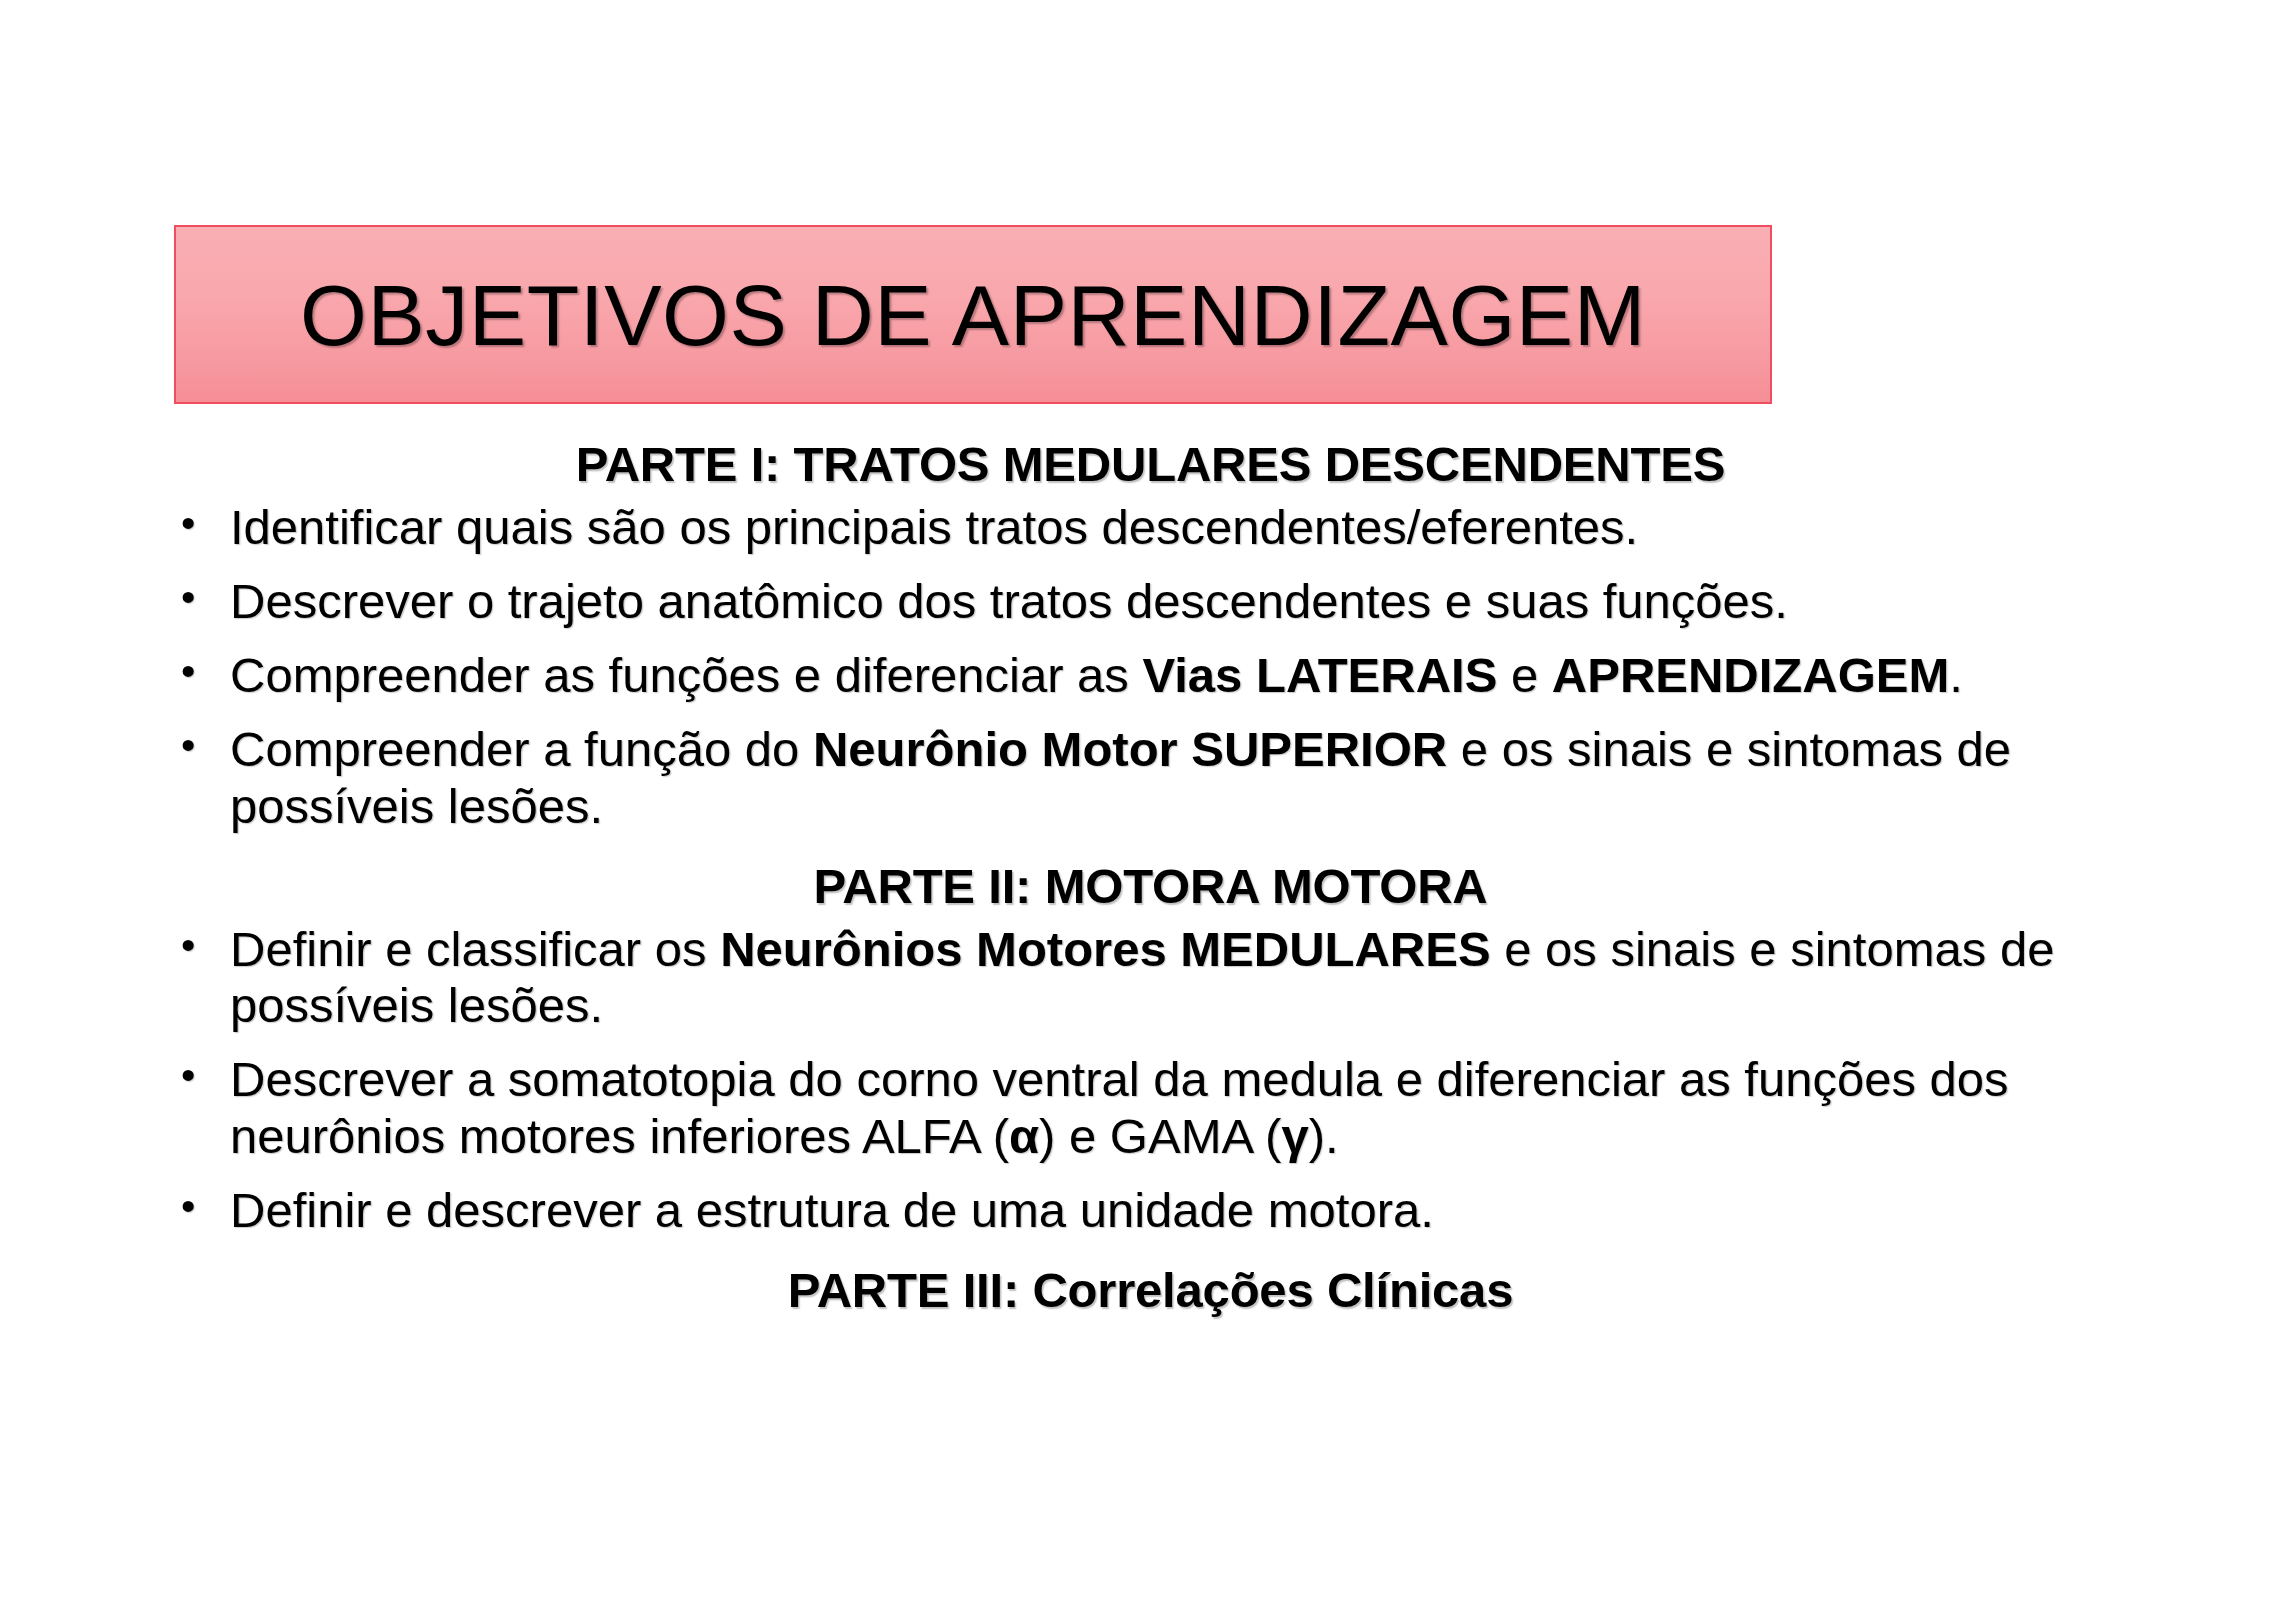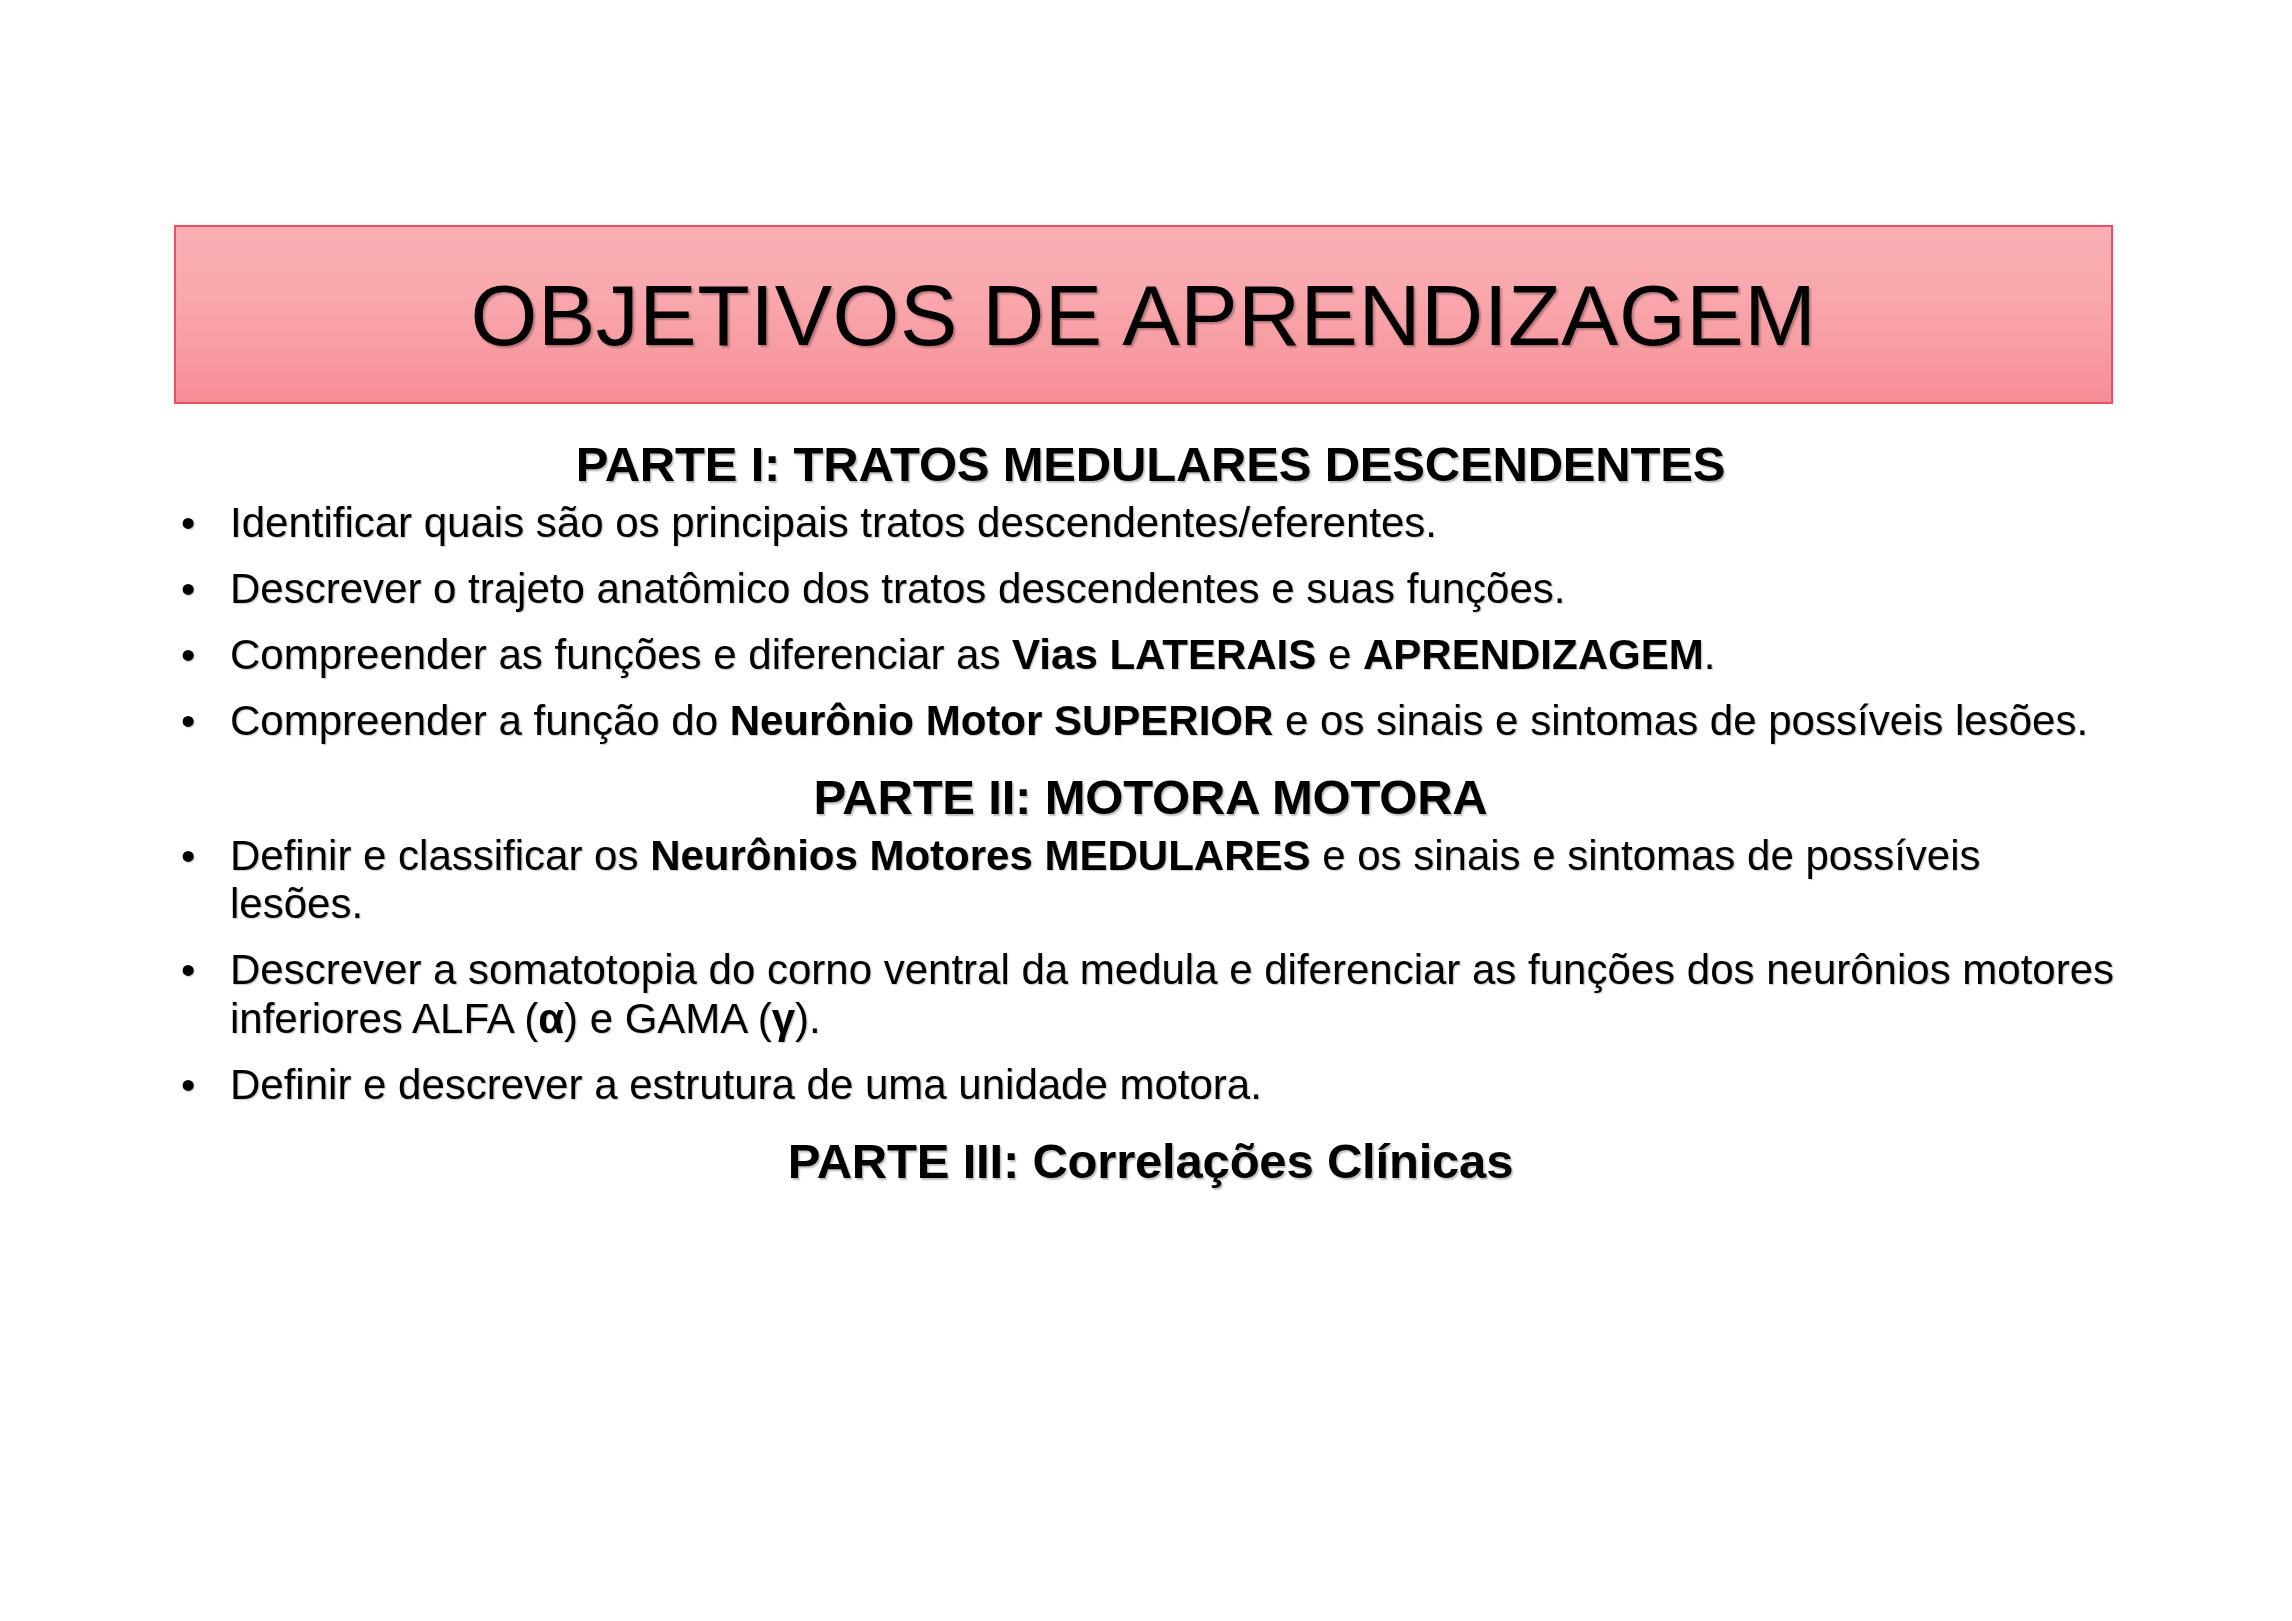--- a/index.html
+++ b/index.html
@@ -21,21 +21,21 @@
     position: absolute;
     inset: 0;
     background: #ffffff;
   }
 
   
   .title-banner {
     position: absolute;
     left: 174px;
     top: 225px;
-    width: 1939px;
+    width: 1598px;
     height: 179px;
     box-sizing: border-box;
     border: 2.9px solid #ef4e5e;
     background: linear-gradient(180deg, #f9afb4 0%, #f9a8ad 38%, #f79ba2 72%, #f68e96 100%);
     display: flex;
     align-items: center;
     justify-content: center;
   }
   .title-text {
     font-size: 86px;
@@ -68,21 +68,21 @@
   .part-heading.gap-top { margin-top: 23.5px; }
 
   .bullet-list {
     list-style: none;
     margin: 0;
     padding: 0;
   }
   .bullet-item {
     position: relative;
     padding-left: 53px;
-    font-size: 42px;
+    font-size: 49px;
     line-height: 1.155;
     margin: 0 0 17.6px 0;
     text-shadow: 1.2px 1.2px 1.2px rgba(0,0,0,0.22);
   }
   .bullet-item:last-child { margin-bottom: 0; }
   .bullet-item::before {
     content: "\2022";
     position: absolute;
     left: 3.9px;
     top: -2px;

